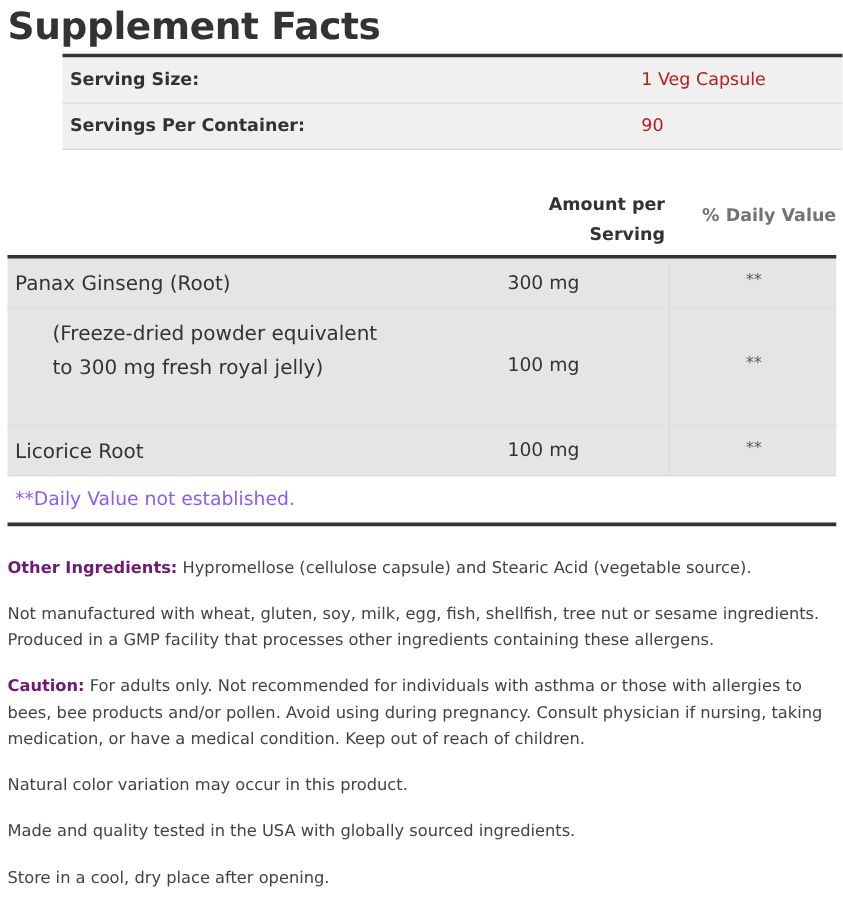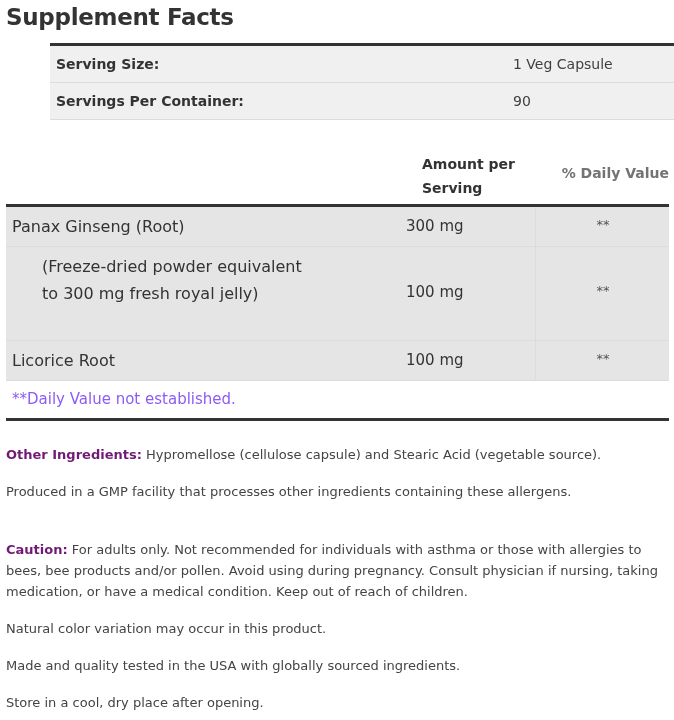--- a/index.html
+++ b/index.html
@@ -2,36 +2,36 @@
 <html><head>
   <meta charset="utf-8">
   <style>
     html, body { margin: 0; padding: 0; background: #ffffff; }
     body {
       width: 674px; height: 720px; overflow: hidden; position: relative;
       font-family: "DejaVu Sans", sans-serif; color: #333333;
     }
     .title {
       position: absolute; left: 6px; top: 4px;
-      font-size: 23px; font-weight: bold; color: #333; letter-spacing: -0.3px;
+      font-size: 30px; font-weight: bold; color: #333; letter-spacing: -0.3px;
     }
     .facts { position: absolute; left: 6px; top: 43px; width: 663px; padding-left: 44px; }
     .bar-thick { height: 3px; background: #333; }
     .srow {
       height: 36px; background: #f0f0f0; border-bottom: 1px solid #dcdcdc;
       display: flex; align-items: center; font-size: 14px; position: relative;
     }
     .srow .lbl { position: absolute; left: 6px; font-weight: bold; color: #333; }
-    .srow .val { position: absolute; left: 463px; color: #404040; }
+    .srow .val { position: absolute; left: 463px; color: #b91c1c; }
     .head {
       position: absolute; left: 0; top: 109px; width: 663px; height: 52px;
     }
     .head .amt {
-      position: absolute; left: 416px; width: 126px; top: 0;
-      text-align: left; font-size: 14px; font-weight: bold; line-height: 24px; color:#333;
+      position: absolute; left: 400px; width: 126px; top: 0;
+      text-align: right; font-size: 14px; font-weight: bold; line-height: 24px; color:#333;
     }
     .head .dv {
       position: absolute; left: 530px; width: 133px; top: 13px;
       text-align: right; font-size: 14px; font-weight: bold; color:#737373;
     }
     .table {
       position: absolute; left: 0; top: 161px; width: 663px;
     }
     .trow {
       background: #e5e5e5; border-bottom: 1px solid #dcdcdc; position: relative;
@@ -109,20 +109,21 @@
     </div>
     <div class="bar-bottom"></div>
   </div>
 </div>
 
 <div class="para" style="top:444px;">
   <b>Other Ingredients:</b><span> Hypromellose (cellulose capsule) and Stearic Acid (vegetable source).</span>
 </div>
 
 <div class="para" style="top:481px;">
+  <div>Not manufactured with wheat, gluten, soy, milk, egg, fish, shellfish, tree nut or sesame  ingredients.</div>
   <div>Produced in a GMP facility that processes other ingredients containing these allergens.</div>
 </div>
 
 <div class="para" style="top:539px;">
   <b>Caution:</b><span> For adults only. Not recommended for individuals with asthma or those with allergies to bees, bee products and/or pollen. Avoid using during pregnancy. Consult physician if nursing, taking medication, or have a medical condition. Keep out of reach of children.</span>
 </div>
 
 <div class="para" style="top:618px;">Natural color variation may occur in this product.</div>
 <div class="para" style="top:655px;">Made and quality tested in the USA with globally sourced ingredients.</div>
 <div class="para" style="top:692px;">Store in a cool, dry place after opening.</div>

